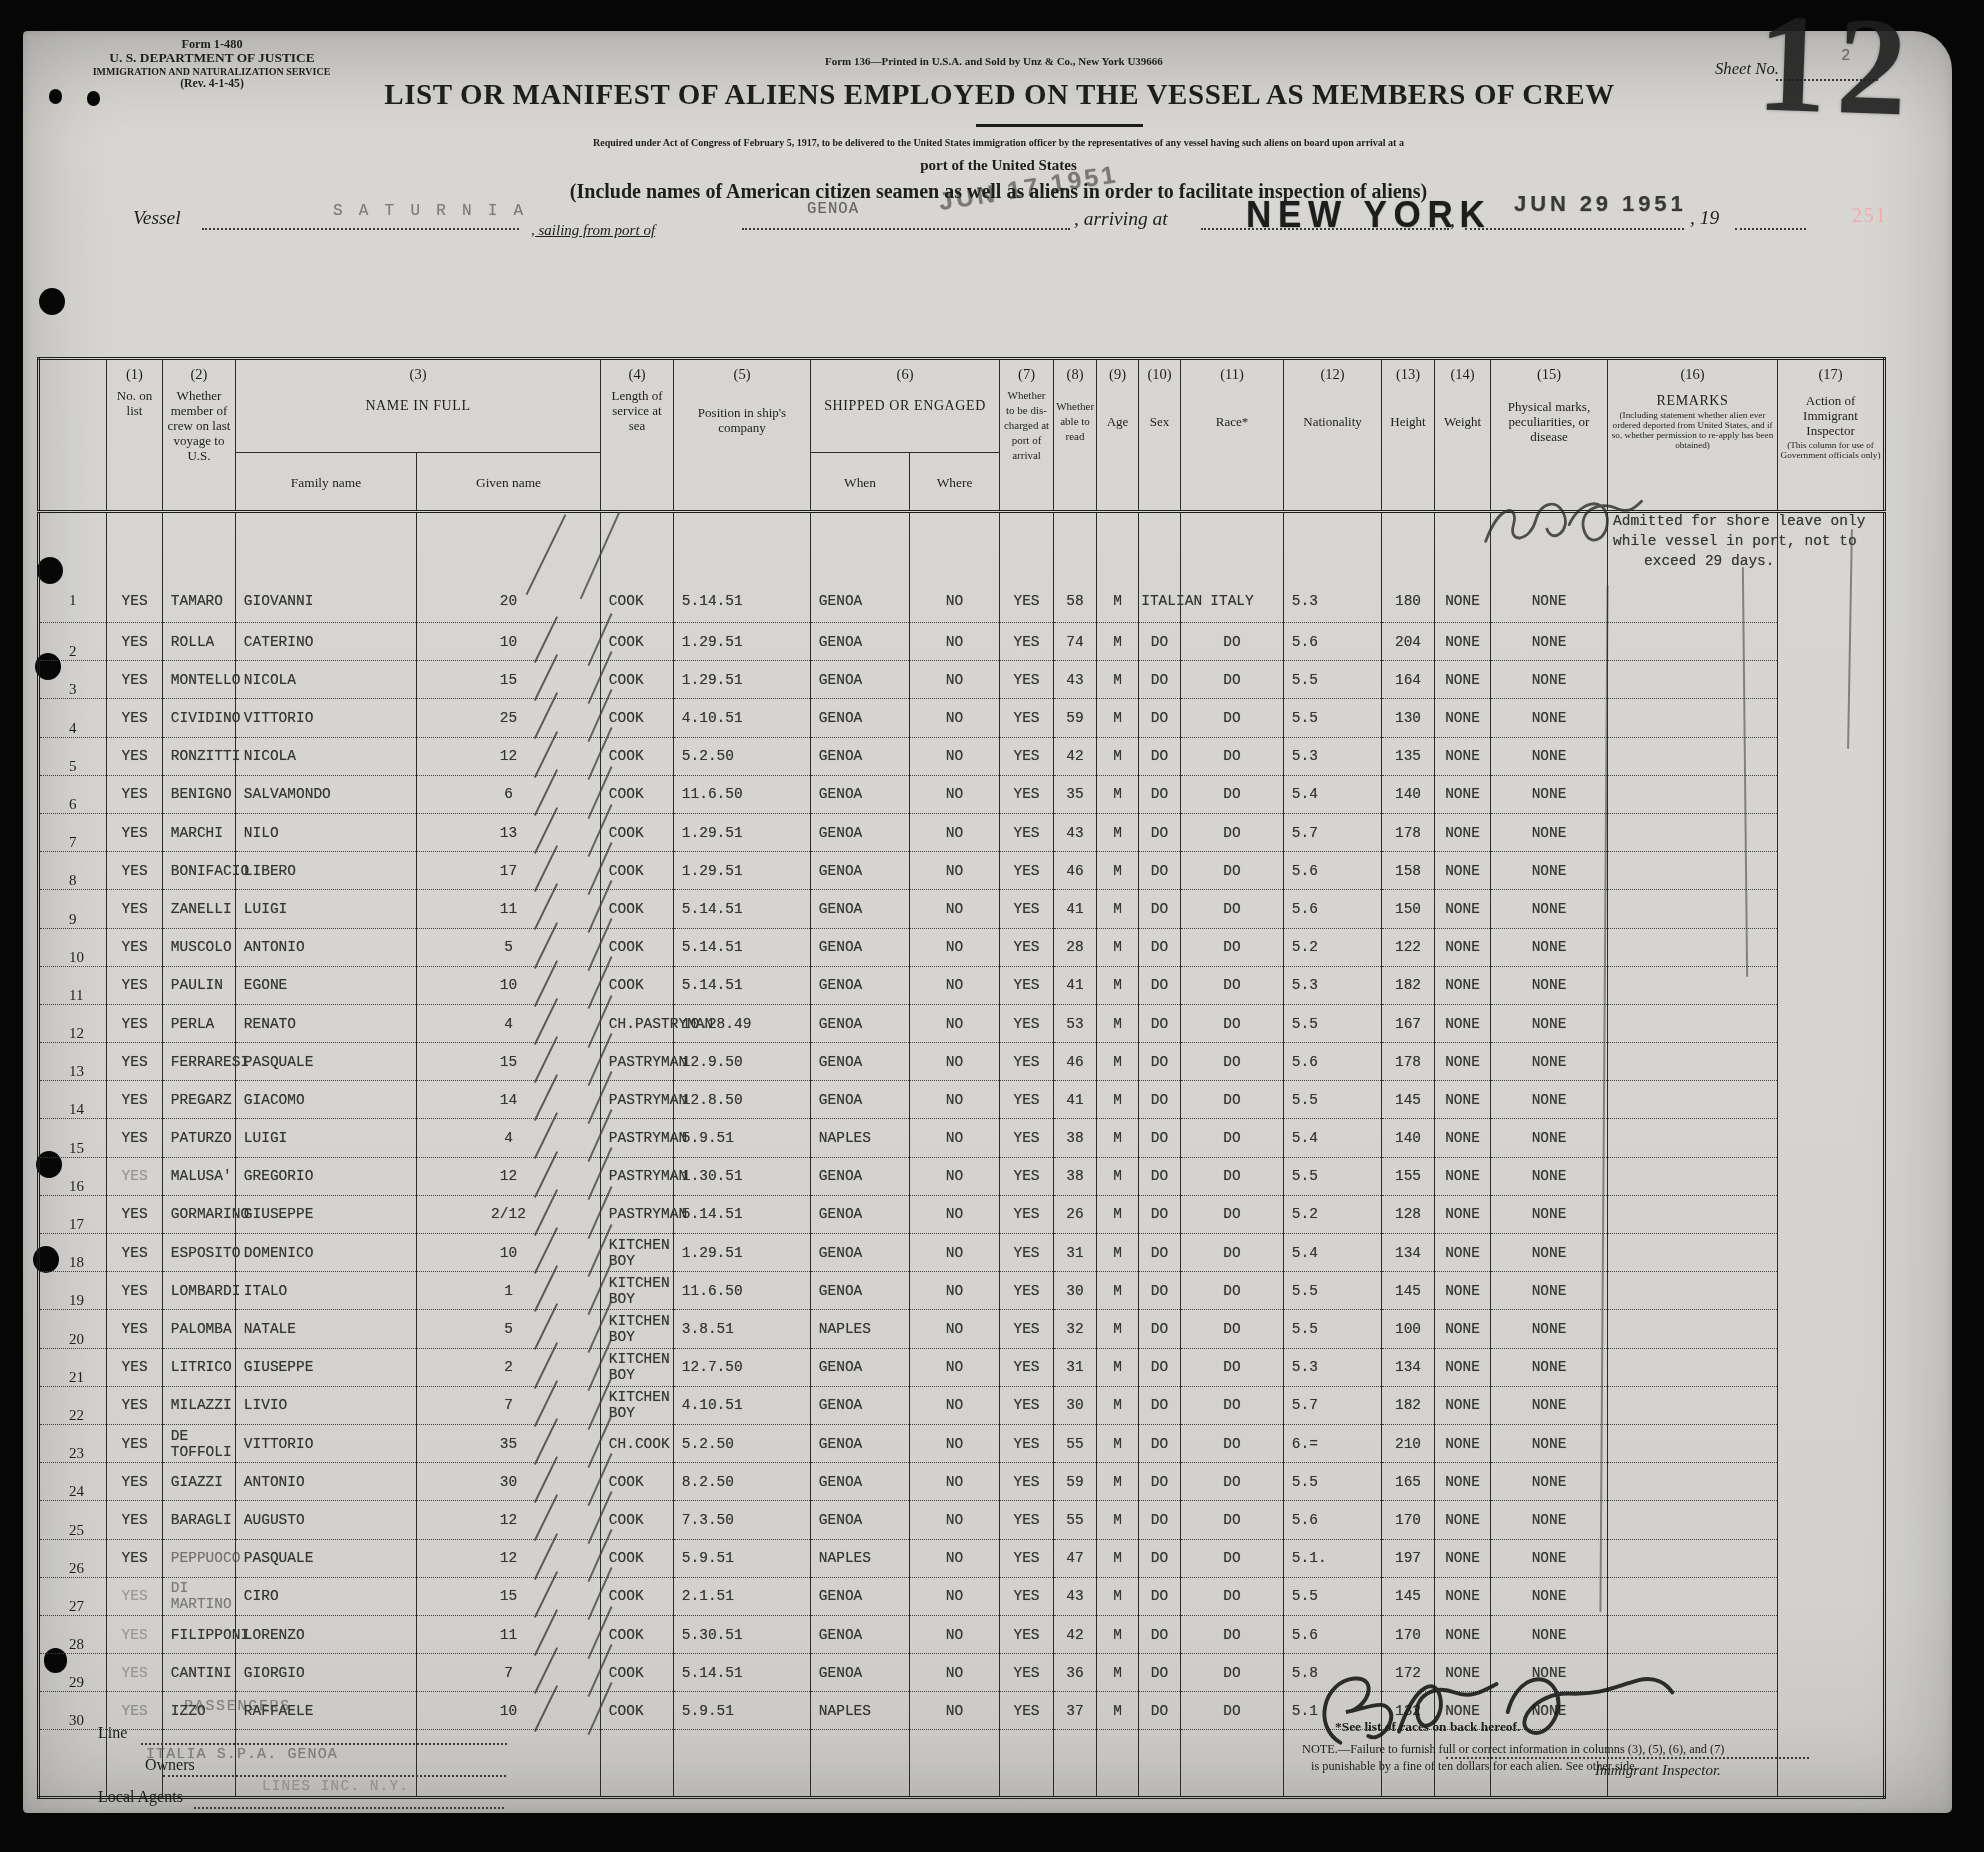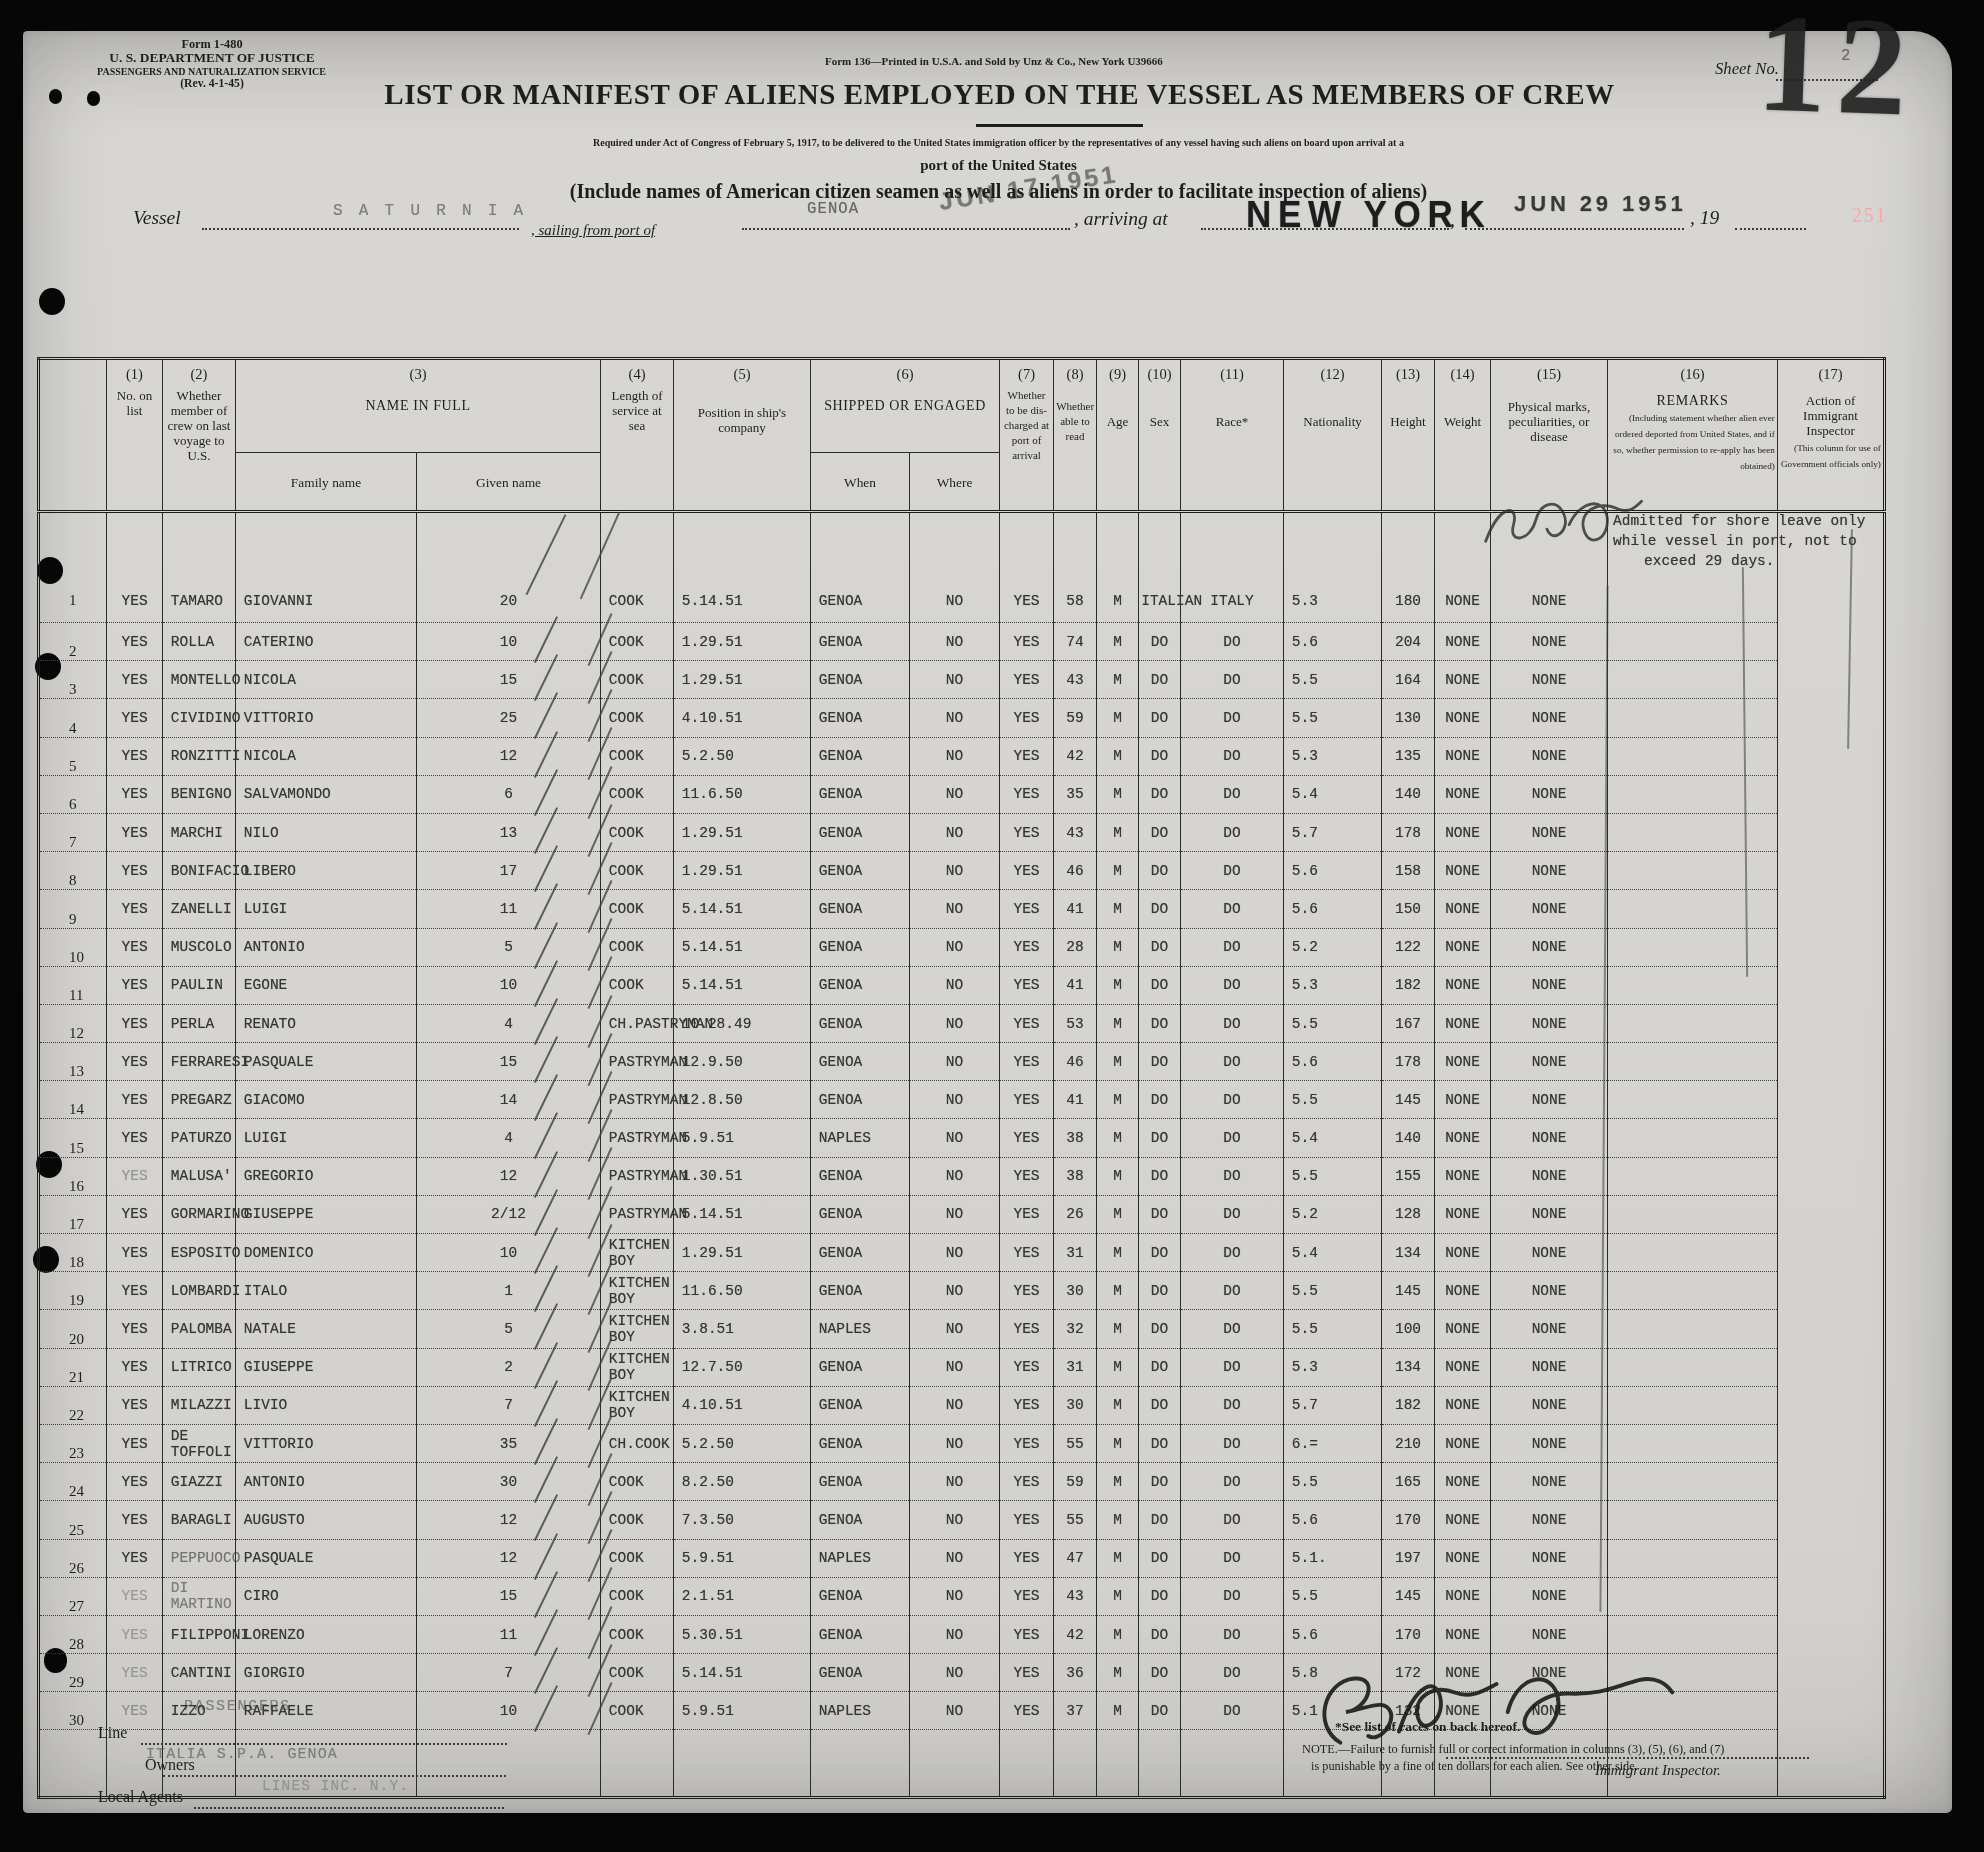--- a/index.html
+++ b/index.html
@@ -31,21 +31,21 @@
   table.manifest th, table.manifest td{border-right:1.1px solid #2b2b2b;overflow:visible;}
   table.manifest th{vertical-align:top;padding:5.6px 2.2px 2.2px 2.2px;font-weight:normal;}
   thead tr.hrow1 th{height:84px;}
   thead tr.hrow2 th{height:49px;border-top:1.1px solid #2b2b2b;vertical-align:middle;}
   thead{border-bottom:3.3px double #1c1c1c;}
   th.gutter-h{border-right:2.8px double #2b2b2b;}
   td.c-gutter{border-right:2.8px double #2b2b2b;}
   .cnum{font-size:14.5px;text-align:center;margin-bottom:5.6px;}
   .clabel{font-size:13px;text-align:center;line-height:15px;}
   .clabel.big{font-size:14px;letter-spacing:0.6px;}
-  .cnote{font-size:9.2px;text-align:right;line-height:16px;margin-top:2.2px;}
+  .cnote{font-size:9.2px;text-align:center;line-height:10px;margin-top:2.2px;}
   .sublabel{font-size:13.4px;text-align:center;}
   tbody td{font-family:"Liberation Mono","DejaVu Sans Mono",monospace;font-size:14.5px;color:#363636;
            text-shadow:0 0 0.7px rgba(45,45,45,.55);vertical-align:middle;position:relative;
            border-bottom:1.7px dotted #3f3f3f;height:35px;padding:1.1px 2.2px;}
   tbody tr.r1 td{height:95px;vertical-align:bottom;padding-bottom:13.4px;}
   tbody tr.filler td{height:63px;border-bottom:none;}
   td.c-gutter{font-family:"Liberation Serif","DejaVu Serif",serif;font-size:15px;color:#1e1e1e;
               text-align:left;vertical-align:bottom;padding:0 0 0 29px;text-shadow:none;}
   td.c-member,td.c-discharged,td.c-read,td.c-age,td.c-sex,td.c-race,td.c-nationality,
   td.c-weight,td.c-marks,td.c-remarks,td.c-length{text-align:center;}
@@ -79,21 +79,21 @@
   <div class="hole" style="left:87px;top:91px;width:13.4px;height:14.5px;"></div>
   <div class="hole" style="left:39px;top:288px;width:26px;height:27px;"></div>
   <div class="hole" style="left:37px;top:557px;width:26px;height:27px;"></div>
   <div class="hole" style="left:35px;top:653px;width:26px;height:27px;"></div>
   <div class="hole" style="left:36px;top:1151px;width:26px;height:27px;"></div>
   <div class="hole" style="left:33px;top:1246px;width:26px;height:27px;"></div>
   <div class="hole" style="left:44px;top:1648px;width:23.4px;height:24.6px;"></div>
 
   <div class="abs center bold" style="left:95px;top:37px;width:234px;font-size:12.3px;">Form 1-480</div>
   <div class="abs center bold" style="left:67px;top:50px;width:290px;font-size:13.4px;">U. S. DEPARTMENT OF JUSTICE</div>
-  <div class="abs center bold" style="left:61px;top:66px;width:301px;font-size:10px;">PASSENGERS AND NATURALIZATION SERVICE</div>
+  <div class="abs center bold" style="left:61px;top:66px;width:301px;font-size:10px;">IMMIGRATION AND NATURALIZATION SERVICE</div>
   <div class="abs center bold" style="left:95px;top:77px;width:234px;font-size:11.7px;">(Rev. 4-1-45)</div>
 
   <div class="abs bold" style="left:825px;top:55px;font-size:11px;">Form 136—Printed in U.S.A. and Sold by Unz &amp; Co., New York   U39666</div>
 
   <div class="abs ital" style="left:1715px;top:59px;font-size:16.7px;">Sheet No.</div>
   <div class="abs dotline" style="left:1776px;top:79px;width:102px;"></div>
   <div class="abs mono" style="left:1841px;top:47px;font-size:15.6px;opacity:.6;">2</div>
   <div class="abs serif bold" style="left:1757px;top:-15.6px;font-size:140px;color:#1f1f1f;transform:rotate(2deg);letter-spacing:10px;opacity:.9;text-shadow:0 0 3.3px rgba(25,25,25,.4);">12</div>
   <div class="abs serif" style="left:1852px;top:204px;font-size:20px;letter-spacing:1.7px;color:#fca5a5;">251</div>
 

